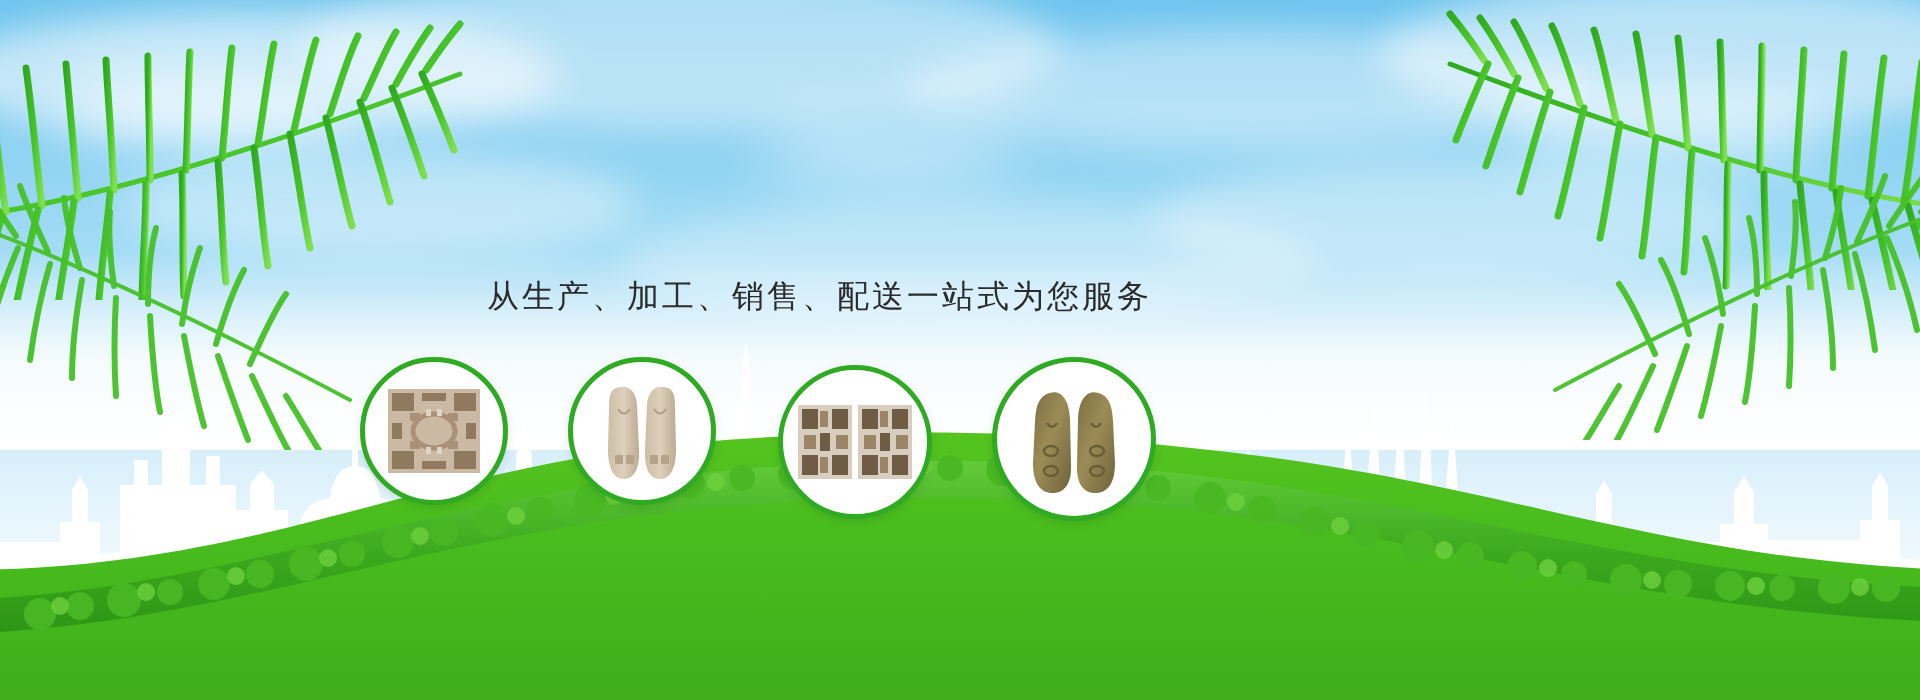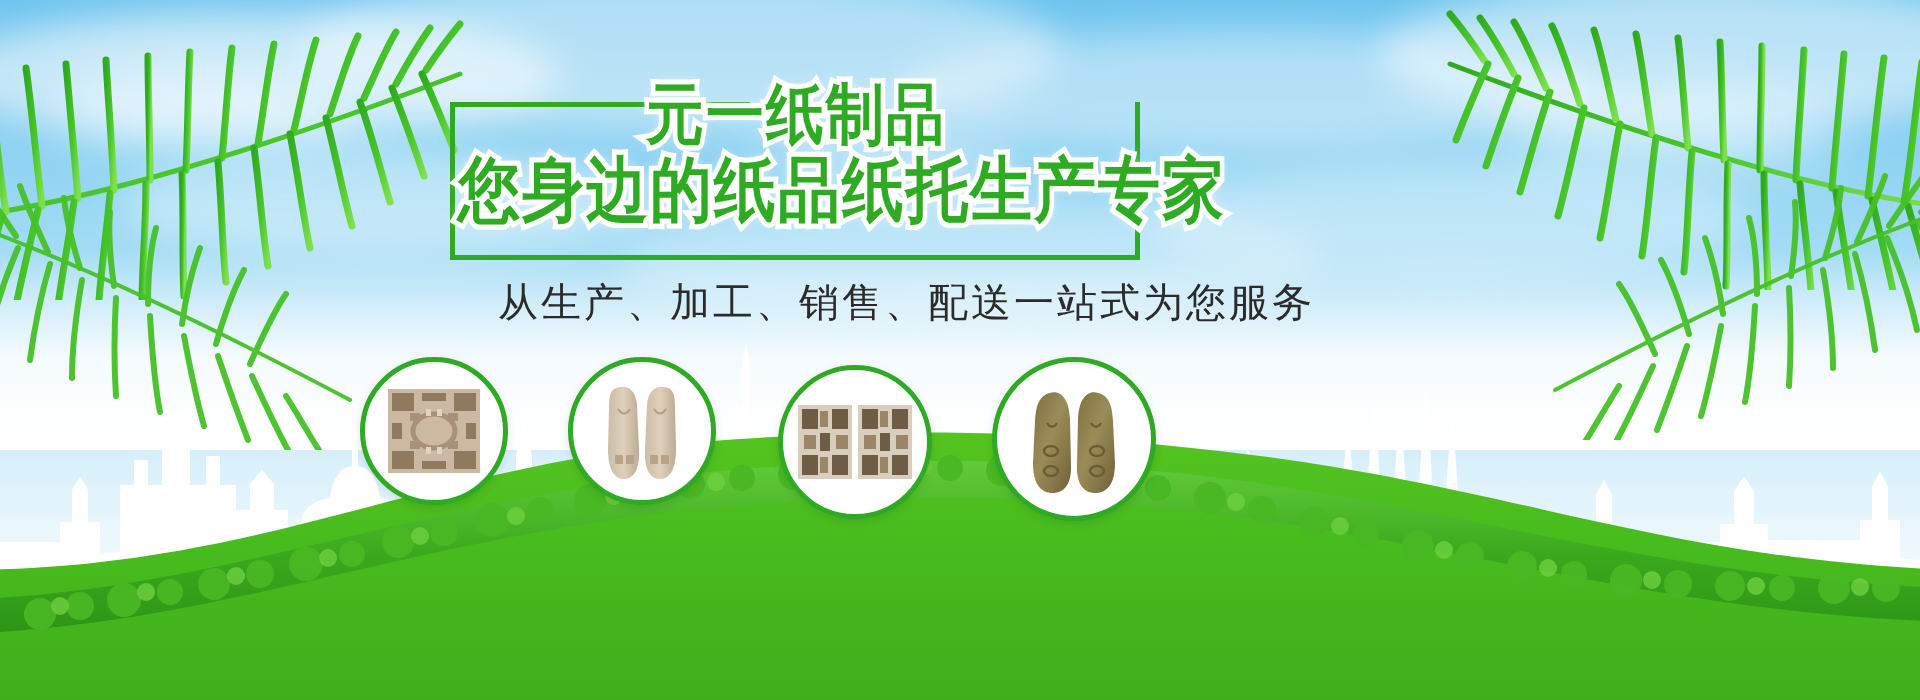--- a/index.html
+++ b/index.html
@@ -80,23 +80,23 @@
   .hl1{
     left:196px;top:-10px;font-size:58px;line-height:64px;
     transform:scaleY(1.14);transform-origin:left top;
   }
   .hl2{
     left:8px;top:62px;font-size:62px;line-height:70px;
     transform:scaleY(1.14);transform-origin:left top;
   }
 
   .subtitle{
-    position:absolute;left:498px;top:275px;
+    position:absolute;left:487px;top:275px;
     font-family:"DejaVu Sans","Liberation Sans",sans-serif;
-    font-size:40px;color:#2b2b2b;letter-spacing:3px;white-space:nowrap;
+    font-size:32px;color:#2b2b2b;letter-spacing:3px;white-space:nowrap;
     font-weight:500;
   }
 
   
   .circle{
     position:absolute;border-radius:50%;
     background:#ffffff;
     border:5px solid #2faa23;
     box-shadow:0 3px 10px rgba(0,0,0,.10);
     overflow:hidden;
@@ -437,29 +437,20 @@
         <path d="M130,118 C122,92 116,68 114,48"></path>
         <path d="M164,136 C160,108 158,84 160,62"></path>
         <path d="M198,154 C198,126 200,100 206,78"></path>
         <path d="M232,174 C236,146 242,120 250,98"></path>
         <path d="M266,194 C274,166 282,142 294,120"></path>
         <path d="M300,214 C312,188 322,164 336,144"></path>
       </g>
     </g>
   </svg>
 
-  <div class="headline-block">
-    <div class="frame-line f-top"></div>
-    <div class="frame-line f-left"></div>
-    <div class="frame-line f-bottom"></div>
-    <div class="frame-line f-right"></div>
-
-    <div class="hl hl1">元一纸制品</div>
-    <div class="hl hl2">您身边的纸品纸托生产专家</div>
-  </div>
 
   <div class="subtitle">从生产、加工、销售、配送一站式为您服务</div>
 
   <div class="circle c1">
     <svg class="prod" width="104" height="104" viewBox="0 0 104 104">
       <rect x="6" y="10" width="92" height="84" fill="#cbb9a4"></rect>
       <rect x="6" y="10" width="92" height="84" fill="none" stroke="#b8a territory"></rect>
       <g fill="#8f7a5f">
         <rect x="10" y="14" width="22" height="18"></rect>
         <rect x="72" y="14" width="22" height="18"></rect>

